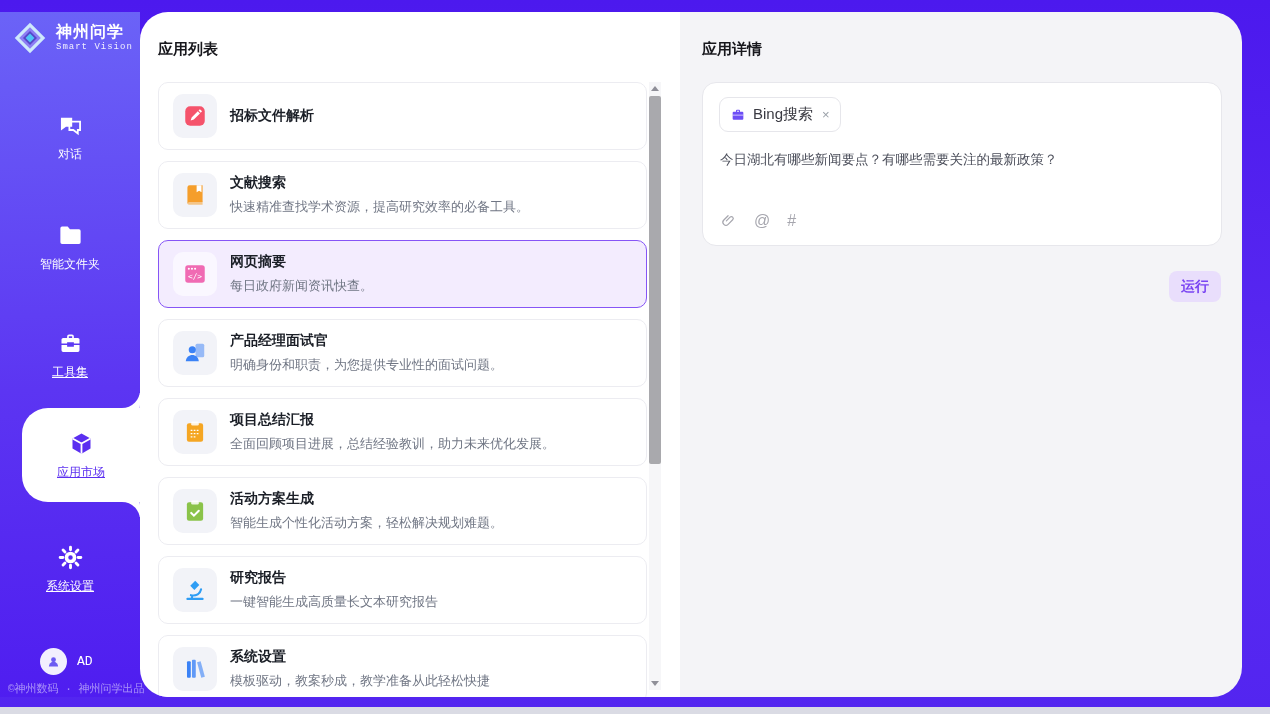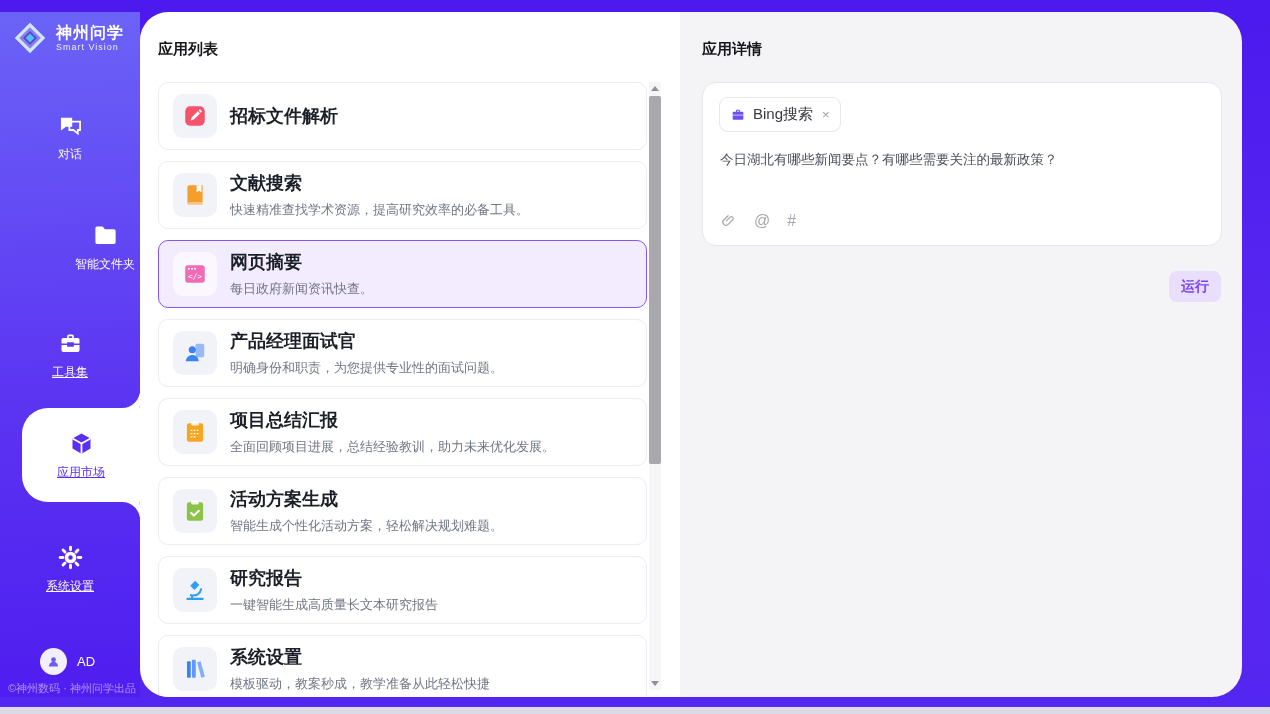--- a/index.html
+++ b/index.html
@@ -4,21 +4,21 @@
 <style>
   * { margin:0; padding:0; box-sizing:border-box; }
   html,body { width:1270px; height:714px; overflow:hidden; }
   body {
     font-family:"Liberation Sans","DejaVu Sans",sans-serif;
     background:linear-gradient(180deg,#4c19ee 0%,#5a2bf1 60%,#5325f0 100%);
     position:relative;
   }
   
   .sidebar { position:absolute; left:0; top:12px; width:140px; height:685px;
-    background:linear-gradient(178deg,#6b63f7 0%,#5c35f2 55%,#4f1df0 100%); z-index:1; }
+    background:linear-gradient(178deg,#6b63f7 0%,#5c35f2 55%,#4f1df0 100%); z-index:1;font-family:Liberation Mono, monospace; }
   .logo-row { position:absolute; left:12px; top:8px; display:flex; align-items:center; gap:8px; }
   .logo-gem { width:36px; height:36px; }
   .logo-name { color:#fff; font-size:16px; font-weight:bold; letter-spacing:1px; line-height:1.15; }
   .logo-sub { color:rgba(255,255,255,.9); font-size:9px; letter-spacing:1px; }
   .nav-item { position:absolute; left:0; width:140px; text-align:center; color:#fff; cursor:pointer; }
   .nav-item .nicon { width:27px; height:27px; margin:0 auto; display:block; }
   .nav-item .nlabel { display:block; margin-top:7px; font-size:12px; }
   .nav-item .nlabel.u { text-decoration:underline; }
   .nav-item.active { left:22px; width:118px; height:94px; background:#fff;
     border-radius:26px 0 0 26px; display:flex; flex-direction:column; justify-content:center; }
@@ -38,21 +38,21 @@
   .panel-title { position:absolute; left:18px; top:28px; font-size:15px; font-weight:bold; color:#17171c; }
   .cards { position:absolute; left:18px; top:70px; width:489px; bottom:0; overflow:hidden; }
   .card { height:68px; margin-bottom:11px; border:1px solid #ececf1; border-radius:10px;
     background:#fff; display:flex; align-items:center; padding-left:14px; cursor:pointer; }
   .card.selected { background:#f3ecfe; border:1.5px solid #8655f6; }
   .tile { width:44px; height:44px; border-radius:10px; background:#f2f3f8; flex:0 0 auto;
     display:flex; align-items:center; justify-content:center; }
   .card.selected .tile { background:#faf7ff; }
   .tile svg { width:26px; height:26px; }
   .card-text { margin-left:13px; }
-  .card-name { font-size:18px; font-weight:bold; color:#1b1f27; }
+  .card-name { font-size:14px; font-weight:bold; color:#1b1f27; }
   .card-desc { font-size:13px; color:#707684; margin-top:6px; }
   
   .sb-track { position:absolute; right:19px; top:70px; width:12px; height:608px; background:#f6f6f8; }
   .sb-up, .sb-down { position:absolute; left:2px; width:0; height:0; border-left:4px solid transparent; border-right:4px solid transparent; }
   .sb-up { top:4px; border-bottom:5px solid #8f8f98; }
   .sb-down { bottom:4px; border-top:5px solid #8f8f98; }
   .sb-thumb { position:absolute; left:0; top:14px; width:12px; height:368px; background:#a9a9ad; border-radius:2px; }
   
   .detail-panel { position:absolute; left:680px; top:12px; width:562px; height:685px;
     background:#f4f4f7; border-radius:0 30px 30px 0; z-index:2; }
@@ -91,21 +91,21 @@
     </div>
   </div>
   <nav id="nav">
       <div class="nav-item" style="top: 100px;">
     <span class="nicon"><svg viewBox="0 0 24 24">
             <path d="M3.5 5h10v8H8l-4.5 3.5z" fill="#fff"></path>
             <path d="M11 8.5h9.5V16h-2v3l-4-3H11z" fill="none" stroke="#fff" stroke-width="1.6"></path>
           </svg></span>
     <span class="nlabel">对话</span>
   </div>
-      <div class="nav-item" style="top: 210px; margin-left: 35px;">
+      <div class="nav-item" style="top: 210px;">
     <span class="nicon"><svg viewBox="0 0 24 24">
             <path d="M3 5.5A1.5 1.5 0 014.5 4h5l2 2.5h8A1.5 1.5 0 0121 8v10a1.5 1.5 0 01-1.5 1.5h-15A1.5 1.5 0 013 18V5.5z" fill="#fff"></path>
           </svg></span>
     <span class="nlabel">智能文件夹</span>
   </div>
       <div class="nav-item" style="top: 318px;">
     <span class="nicon"><svg viewBox="0 0 24 24" fill="#fff">
             <path d="M9 7V5.7A1.7 1.7 0 0110.7 4h2.6A1.7 1.7 0 0115 5.7V7h3.5A1.5 1.5 0 0120 8.5V12h-5v-1.2H9V12H4V8.5A1.5 1.5 0 015.5 7H9zm1.5 0h3V5.6h-3V7z"></path>
             <path d="M4 13.3h5v1.5h6v-1.5h5V18a1.5 1.5 0 01-1.5 1.5h-13A1.5 1.5 0 014 18v-4.7z"></path>
           </svg></span>

